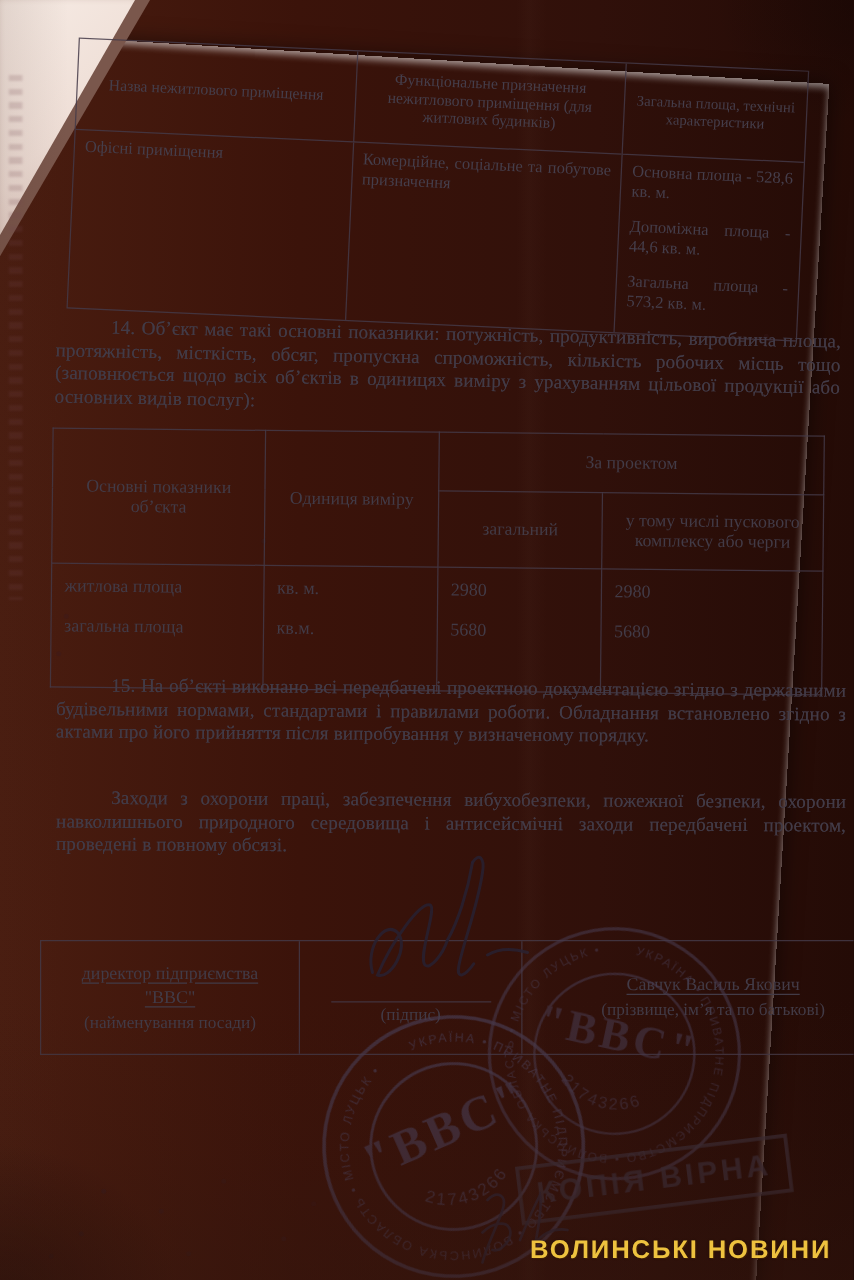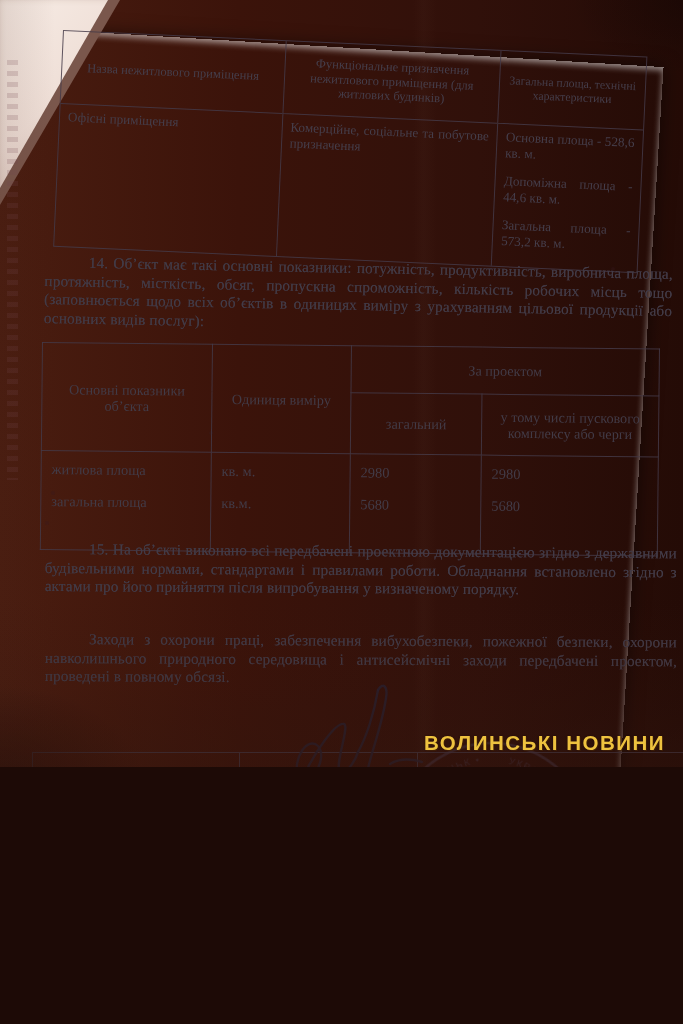--- a/index.html
+++ b/index.html
@@ -1,16 +1,16 @@
 <!DOCTYPE html>
 <html><head>
 <meta charset="utf-8">
 <style>
   html,body{margin:0;padding:0;background:#1d0a06;}
-  .photo{position:relative;width:683px;height:767px;overflow:hidden;
+  .photo{position:relative;width:683px;height:1024px;overflow:hidden;
     background:linear-gradient(90deg,#4a1d10 0%,#3b130a 35%,#30100a 70%,#240b06 100%);
     font-family:"Liberation Serif",serif;}
   
   .paper{position:absolute;left:-60px;top:45px;width:690px;height:1120px;
     transform:rotate(3.5deg);transform-origin:center;
     background:linear-gradient(176deg,#f0ddd5 0%,#e9d4cc 18%,#decabdX 30%,#dcc2ba 42%,#d0b2a9 58%,#c0a098 72%,#ab8a81 85%,#926f66 96%,#82625a 100%);
     box-shadow:0 0 18px rgba(0,0,0,.55), inset 0 3px 6px rgba(255,255,255,.55);}
   .fold-under{position:absolute;left:0;top:0;width:150px;height:210px;z-index:3;
     clip-path:polygon(0 0,120px 0,0 205px);background:#7a574c;}
   .fold-corner{position:absolute;left:0;top:0;width:140px;height:200px;z-index:4;

